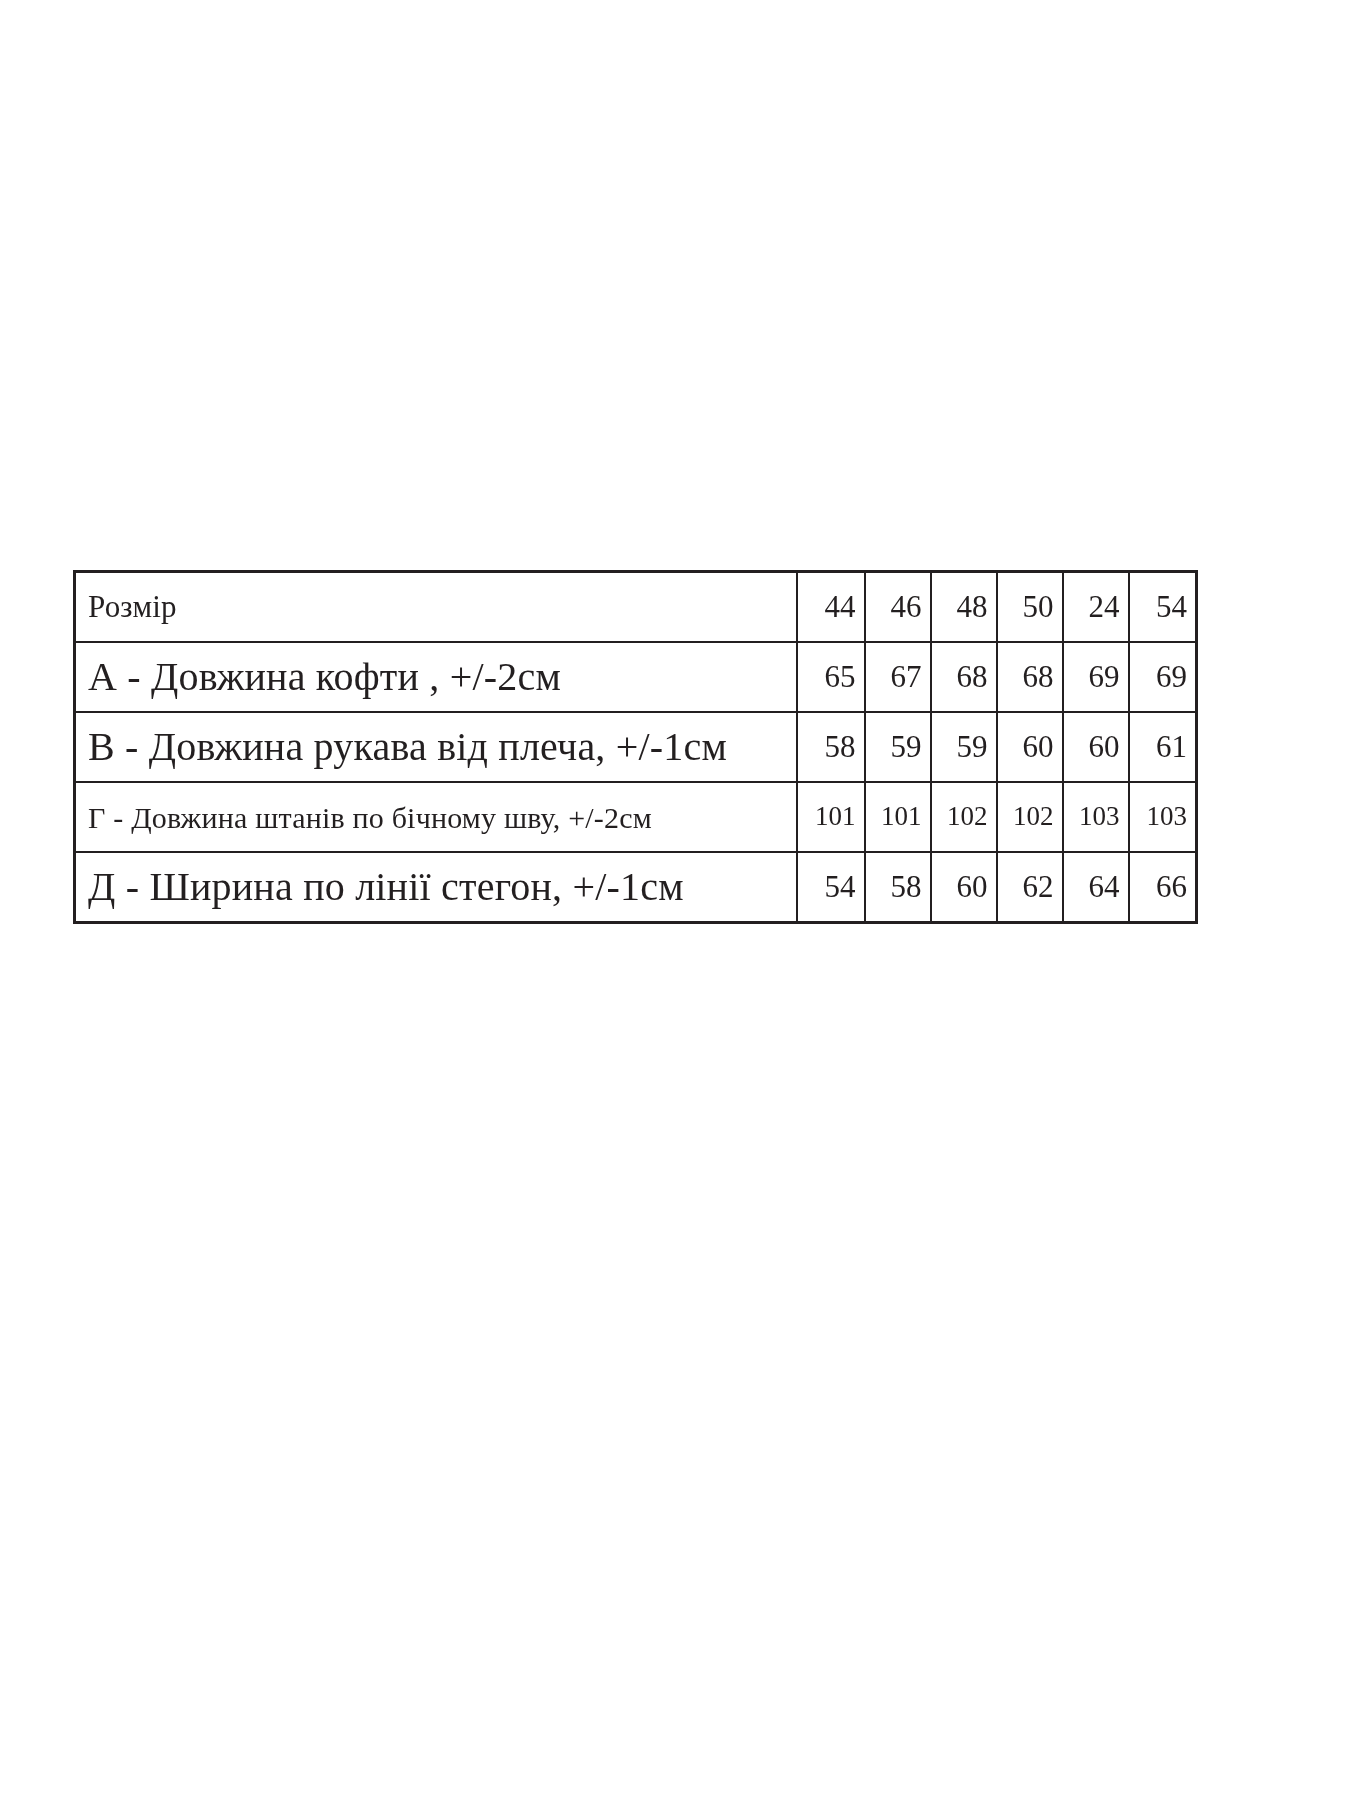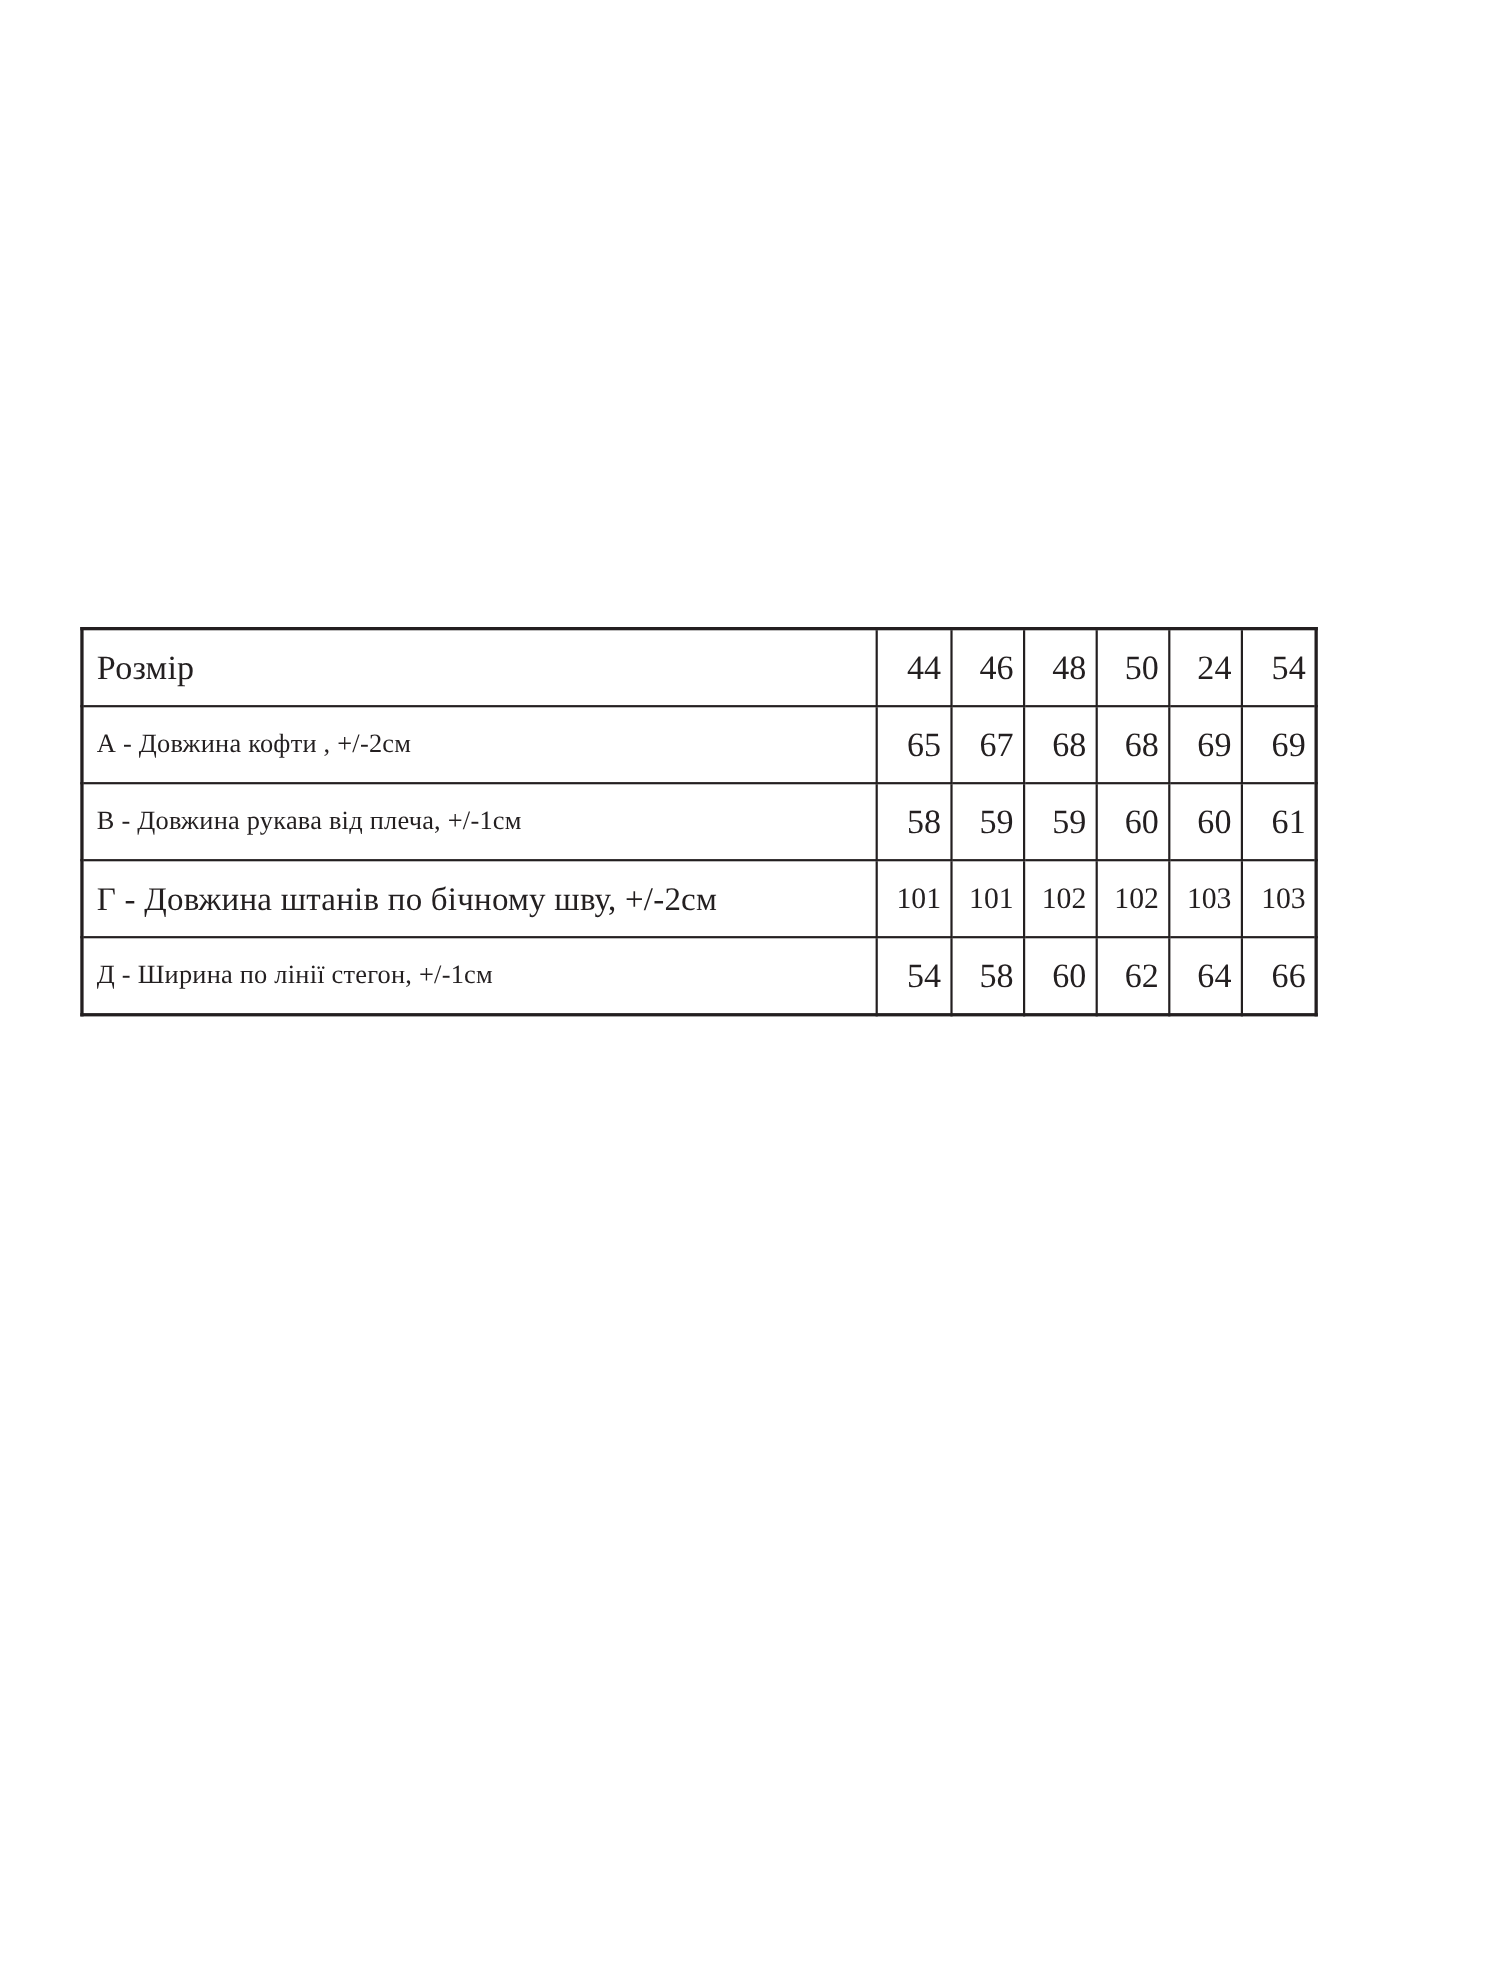--- a/index.html
+++ b/index.html
@@ -28,21 +28,21 @@
     width: 100%;
     table-layout: fixed;
     border: 3px solid #231f20;
   }
 
   table.size-table td {
     border: 2px solid #231f20;
     padding: 0 8px;
     height: 68px;
     vertical-align: middle;
-    font-size: 24px;
+    font-size: 40px;
     line-height: 1.1;
     color: #231f20;
     white-space: nowrap;
     overflow: visible;
   }
 
   
   table.size-table td.label-cell {
     text-align: left;
     width: 722px;

